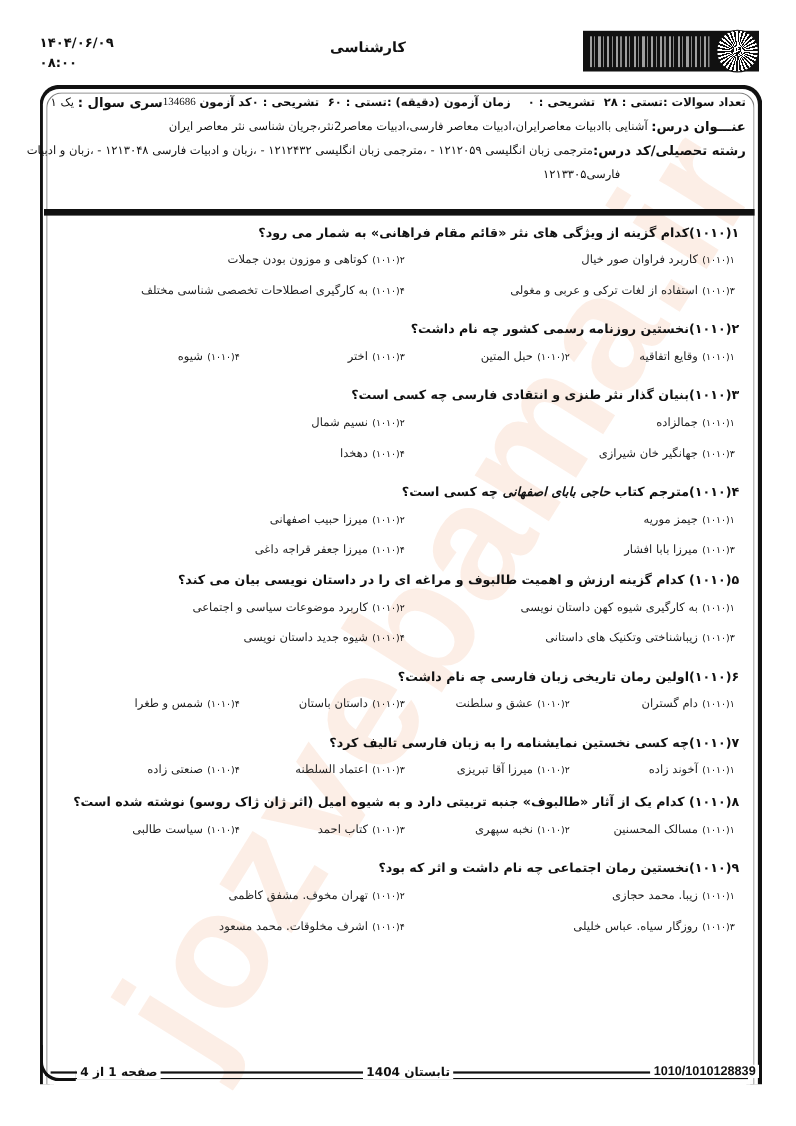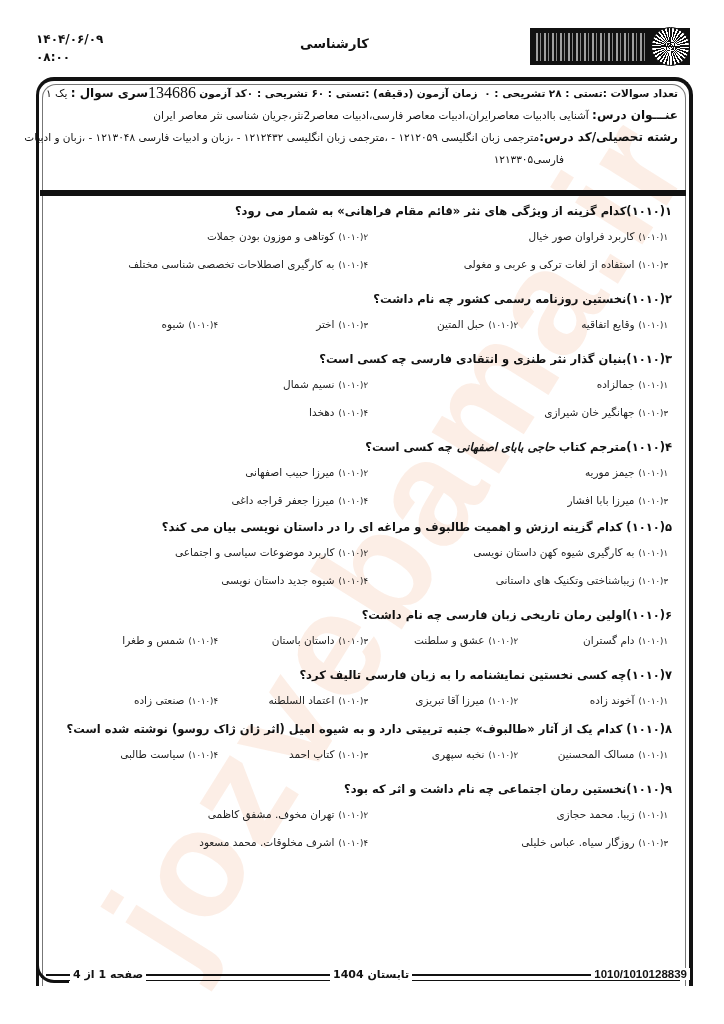--- a/index.html
+++ b/index.html
@@ -43,21 +43,21 @@
 
     .header {
       position: absolute; left: 40px; top: 82px; width: 644px; height: 108px;
       direction: rtl; font-size: 10.5px; line-height: 22px;
     }
     .hdr-row { display: flex; align-items: center; padding: 0 6px; height: 22px; white-space: nowrap; }
     .hdr-row .b { font-weight: bold; }
     .hdr-row .lbl { font-weight: bold; font-size: 12px; }
     .hdr-row .gap { display: inline-block; width: 14px; }
     .hdr-row .spacer { flex: 1; }
-    .hdr-row .latin { font-family: "Liberation Serif", serif; font-size: 16px; }
+    .hdr-row .latin { font-family: "Liberation Serif", serif; font-size: 10px; }
     .hdr-divider { position: absolute; left: 40px; top: 190px; width: 646px; height: 6px; background: #111; }
 
     .content { position: absolute; left: 48px; top: 198px; width: 630px; direction: rtl; font-size: 11px; }
     .q { margin: 0; }
     .q-title { font-weight: bold; font-size: 11.5px; padding-right: 6px; height: 22px; line-height: 22px; white-space: nowrap; }
     .q-title .num { font-weight: bold; }
     .q-title .em { font-style: italic; }
     .opts { display: grid; padding-right: 10px; }
     .opts.two { grid-template-columns: 300px 300px; }
     .opts.four { grid-template-columns: 150px 150px 150px 150px; }

